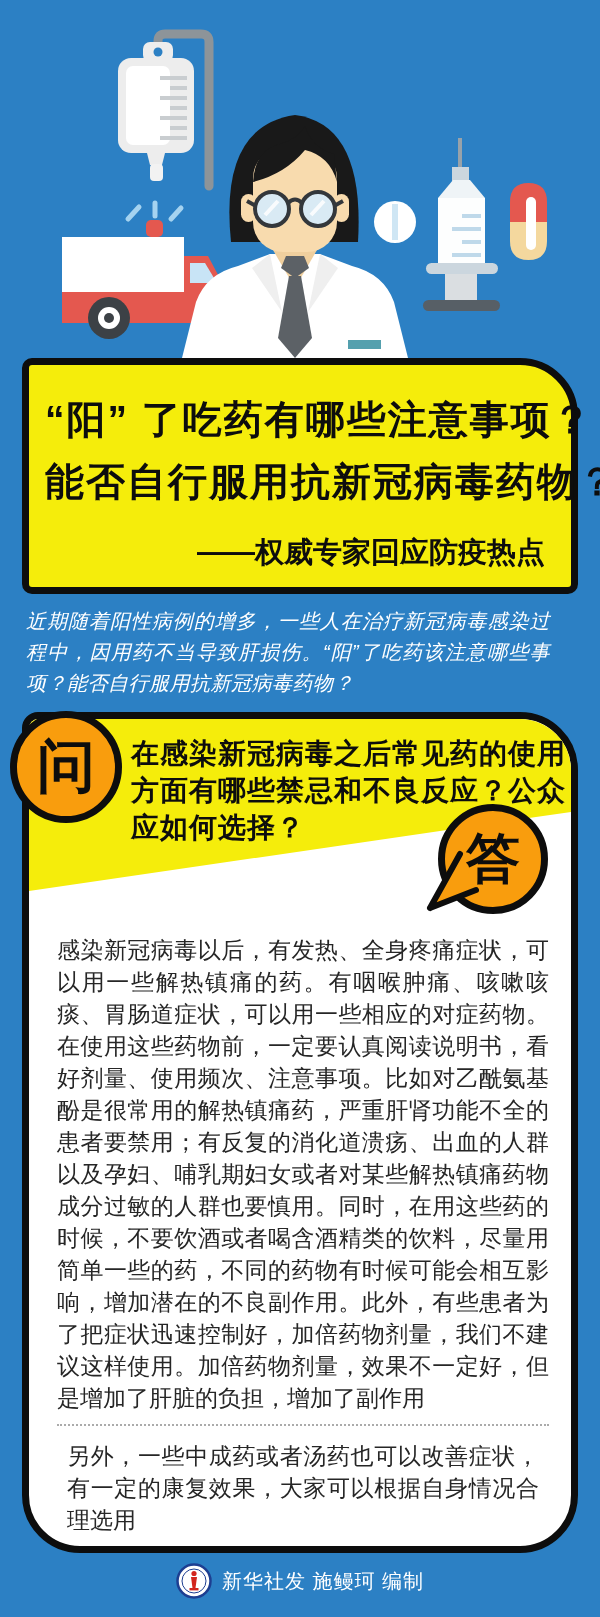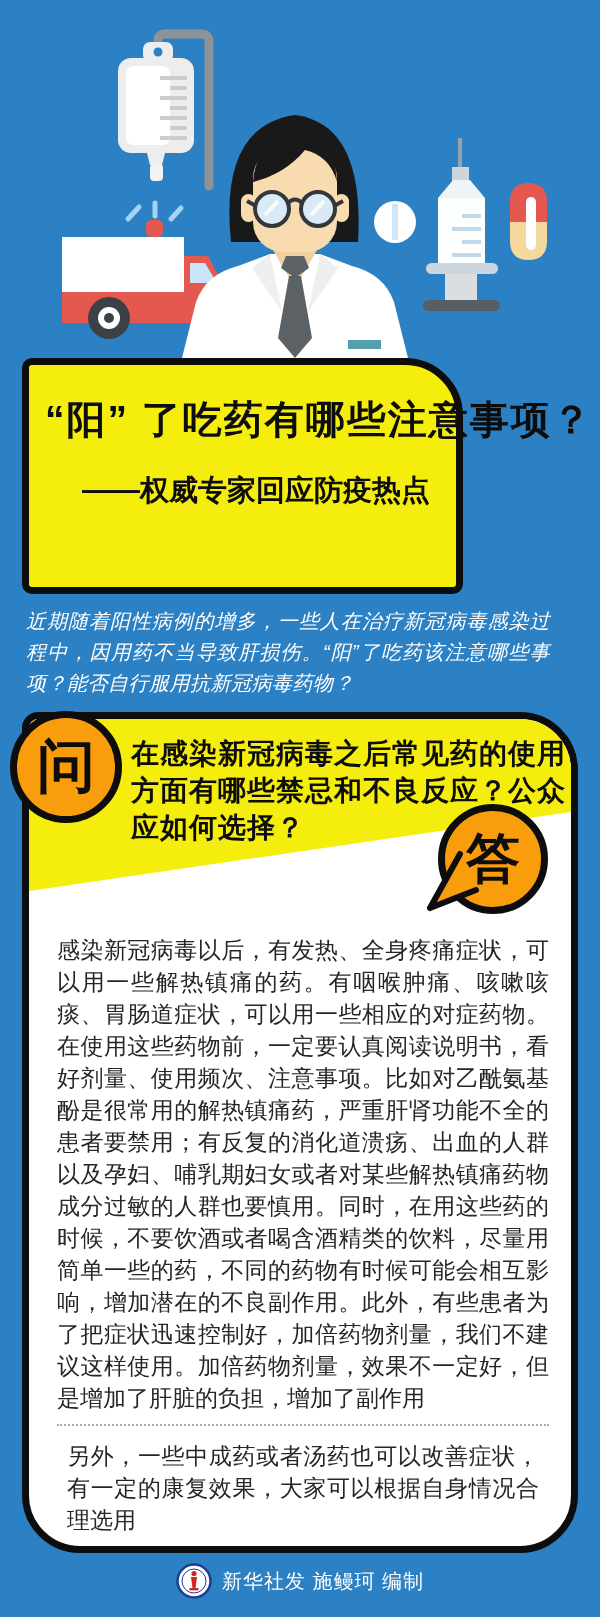--- a/index.html
+++ b/index.html
@@ -7,21 +7,21 @@
     position:relative;
     width:600px;height:1617px;
     background:#2C80C4;
     overflow:hidden;
     font-family:"Liberation Sans", sans-serif;
   }
   .hero{position:absolute;left:0;top:0;}
   
   .banner{
     position:absolute;left:22px;top:358px;
-    width:441px;height:236px;box-sizing:border-box;
+    width:556px;height:236px;box-sizing:border-box;
     background:#F5ED0B;border:7px solid #0D0D0D;
     border-radius:10px 58px 10px 10px;
     padding:24px 16px 0 16px;
   }
   .banner .t1,.banner .t2{
     font-size:39px;font-weight:900;color:#0D0D0D;
     text-align:center;line-height:62px;letter-spacing:2px;
     white-space:nowrap;
   }
   .banner .t3{
@@ -170,20 +170,21 @@
 
     <g>
       <path d="M510 222 H547 V241 Q547 260 528.5 260 Q510 260 510 241 Z" fill="#F4D89E"></path>
       <path d="M510 222 V202 Q510 183 528.5 183 Q547 183 547 202 V222 Z" fill="#E4584F"></path>
       <rect x="526" y="197" width="10" height="53" rx="5" fill="#FFFFFF"></rect>
     </g>
   </svg>
 
   <div class="banner">
     <div class="t1">“阳” 了吃药有哪些注意事项？</div>
+    <div class="t2">能否自行服用抗新冠病毒药物？</div>
     <div class="t3">——权威专家回应防疫热点</div>
   </div>
 
   <div class="intro">近期随着阳性病例的增多，一些人在治疗新冠病毒感染过程中，因用药不当导致肝损伤。“阳”了吃药该注意哪些事项？能否自行服用抗新冠病毒药物？</div>
 
   <div class="qa-card">
     <div class="q-yellow"></div>
     <div class="question">在感染新冠病毒之后常见药的使用方面有哪些禁忌和不良反应？公众应如何选择？</div>
     <div class="answer">
       <p style="margin:0;">感染新冠病毒以后，有发热、全身疼痛症状，可以用一些解热镇痛的药。有咽喉肿痛、咳嗽咳痰、胃肠道症状，可以用一些相应的对症药物。在使用这些药物前，一定要认真阅读说明书，看好剂量、使用频次、注意事项。比如对乙酰氨基酚是很常用的解热镇痛药，严重肝肾功能不全的患者要禁用；有反复的消化道溃疡、出血的人群以及孕妇、哺乳期妇女或者对某些解热镇痛药物成分过敏的人群也要慎用。同时，在用这些药的时候，不要饮酒或者喝含酒精类的饮料，尽量用简单一些的药，不同的药物有时候可能会相互影响，增加潜在的不良副作用。此外，有些患者为了把症状迅速控制好，加倍药物剂量，我们不建议这样使用。加倍药物剂量，效果不一定好，但是增加了肝脏的负担，增加了副作用</p>

